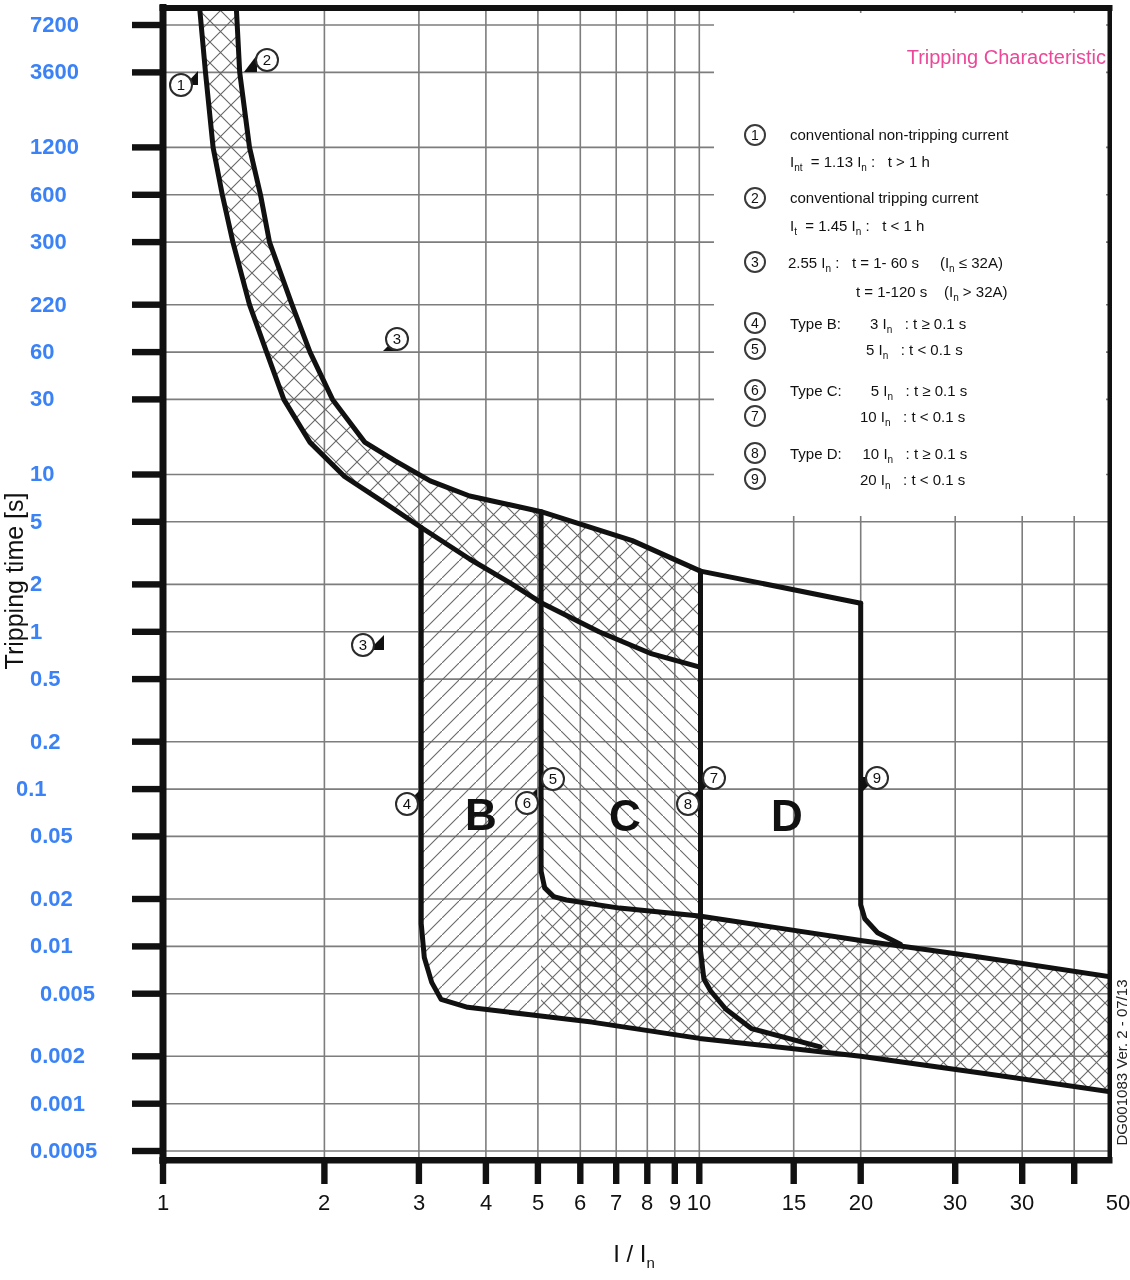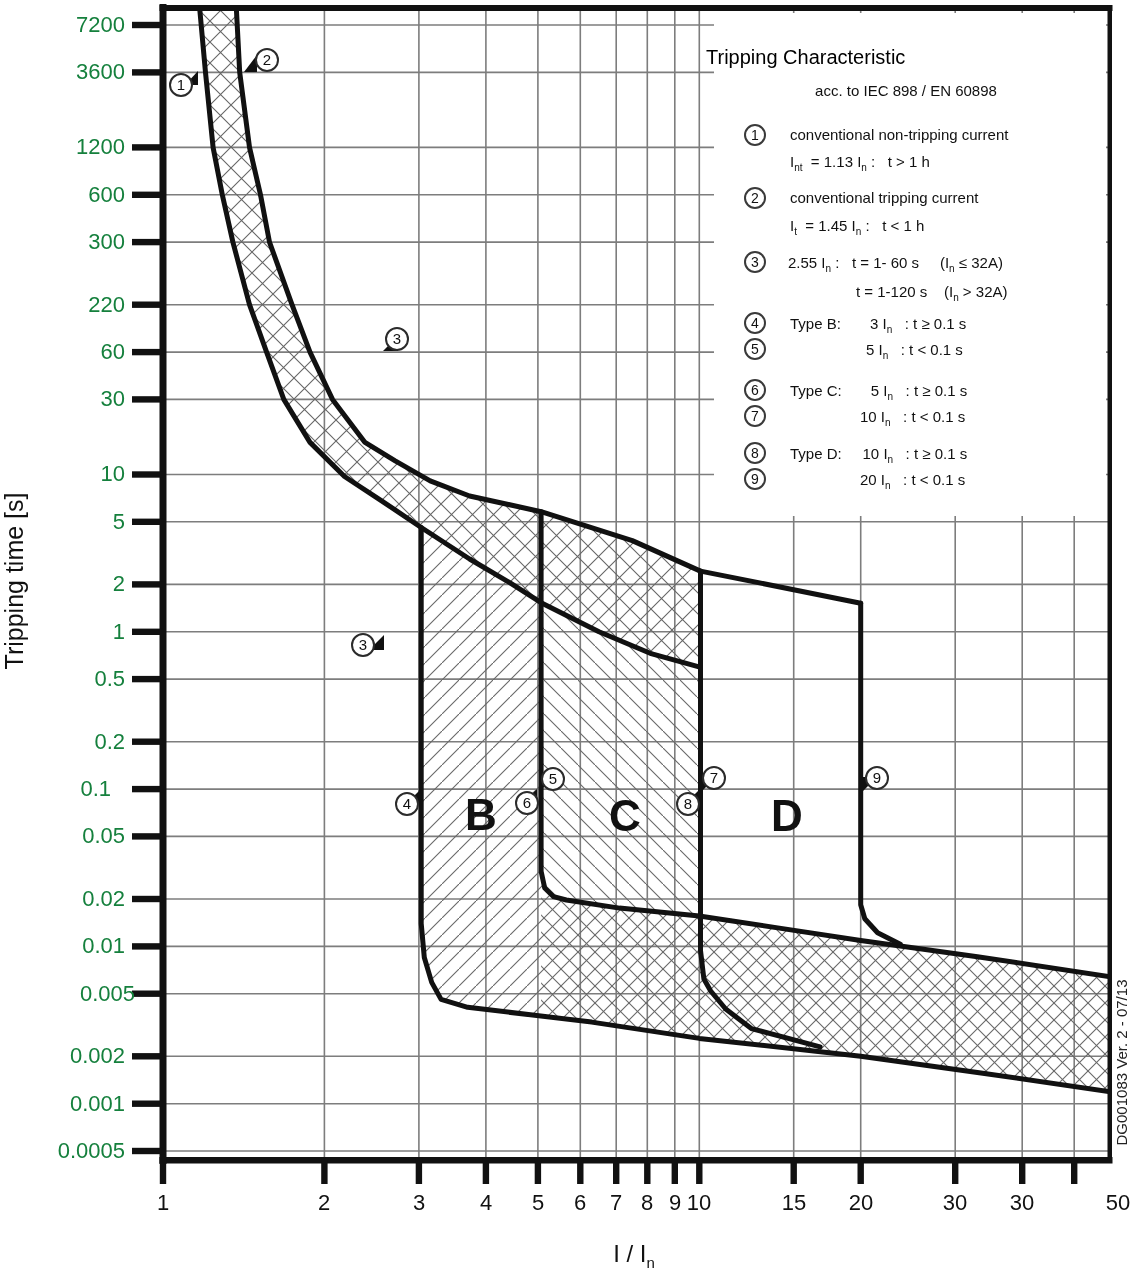--- a/index.html
+++ b/index.html
@@ -1,29 +1,29 @@
 <!DOCTYPE html>
 <html><head>
 <meta charset="utf-8">
 <style>
   html,body{margin:0;padding:0;background:#fff;}
   #app{position:relative;width:1130px;height:1280px;background:#fff;overflow:hidden;
        font-family:"Liberation Sans", sans-serif;color:#111;}
   #plot{position:absolute;left:0;top:0;}
   .abs{position:absolute;}
-  .ylab{width:95px;text-align:right;font-size:22px;color:#15803d;}
+  .ylab{width:95px;font-size:22px;color:#3b82f6;font-weight:bold;}
   .xlab{width:60px;text-align:center;font-size:22px;color:#111;}
   .circ{box-sizing:border-box;width:24px;height:24px;border:2px solid #2b2b2b;border-radius:50%;
         background:#fff;text-align:center;line-height:20px;font-size:15px;color:#111;}
   .lcirc{box-sizing:border-box;width:22px;height:22px;border:2px solid #3a3a3a;border-radius:50%;
         background:#fff;text-align:center;line-height:18px;font-size:14px;color:#111;}
   .legline{font-size:15px;white-space:pre;color:#111;}
   .legline sub{font-size:10px;}
   .regionlabel{width:90px;text-align:center;font-size:44px;font-weight:700;color:#111;}
-  #chart-title{left:706px;top:46px;width:400px;text-align:left;font-size:20px;color:#000000;}
+  #chart-title{left:706px;top:46px;width:400px;text-align:right;font-size:20px;color:#ec4899;}
   #chart-subtitle{left:706px;top:82px;width:400px;text-align:center;font-size:15px;color:#111;}
   #y-axis-title{left:-86px;top:567px;width:200px;height:28px;text-align:center;font-size:25px;
                 transform:rotate(-90deg);}
   #x-axis-title{left:574px;top:1240px;width:120px;text-align:center;font-size:24px;}
   #x-axis-title sub{font-size:15px;}
   #watermark{left:1001px;top:1054px;width:240px;text-align:center;font-size:15px;color:#222;
              transform:rotate(-90deg);}
 </style>
 </head>
 <body>
@@ -148,21 +148,20 @@
         <polygon points="421,789 421,803 407,803" fill="#111111"></polygon>
         <polygon points="540,791 540,777 554,777" fill="#111111"></polygon>
         <polygon points="537,789 537,803 523,803" fill="#111111"></polygon>
         <polygon points="702,791 702,777 716,777" fill="#111111"></polygon>
         <polygon points="700,789 700,803 686,803" fill="#111111"></polygon>
         <polygon points="863,791 863,777 877,777" fill="#111111"></polygon>
       </g>
   </svg>
 
   <div class="abs" id="chart-title">Tripping Characteristic</div>
-  <div class="abs" id="chart-subtitle">acc. to IEC 898 / EN 60898</div>
 
   <div class="abs" id="y-axis-title">Tripping time [s]</div>
   <div class="abs" id="x-axis-title">I / I<sub>n</sub></div>
 
   <div class="abs regionlabel" style="left:436px;top:790px;">B</div>
   <div class="abs regionlabel" style="left:580px;top:791px;">C</div>
   <div class="abs regionlabel" style="left:742px;top:791px;">D</div>
 
   <div class="abs" id="watermark">DG001083 Ver. 2 - 07/13</div>
 

